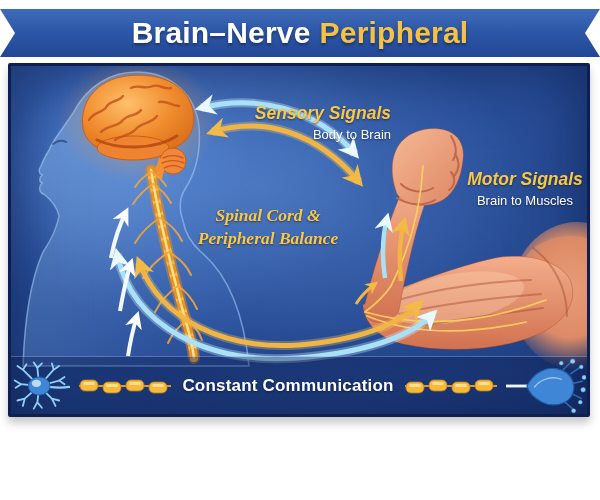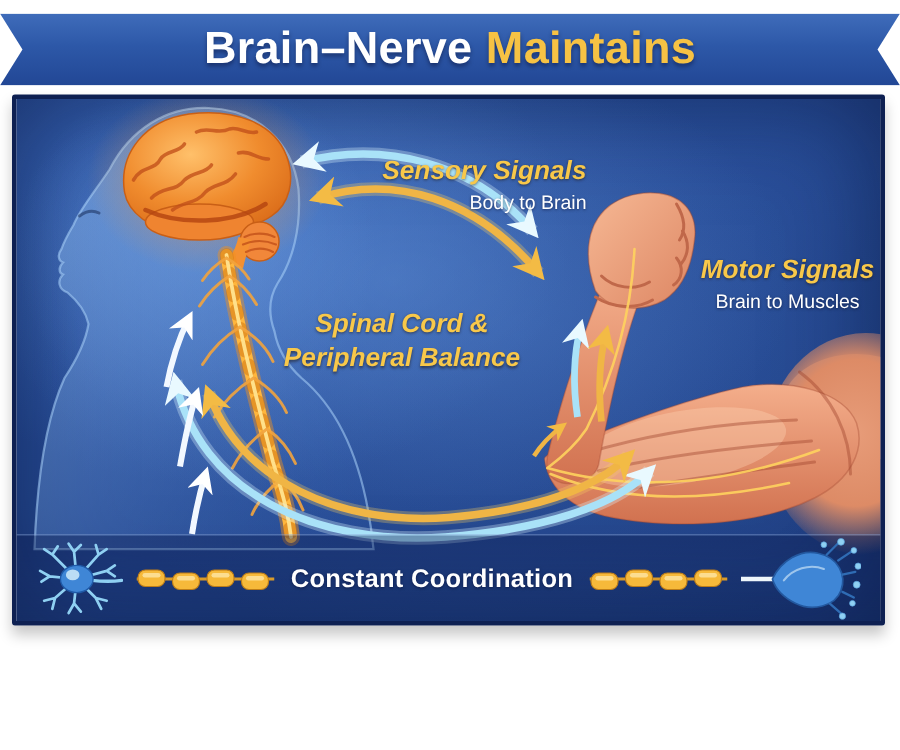--- a/index.html
+++ b/index.html
@@ -30,40 +30,40 @@
   }
   .scene{position:absolute;left:0;top:0;z-index:1;}
   
   .lbl{position:absolute;z-index:2;}
   .lbl-title{font-size:17.5px;font-weight:bold;font-style:italic;color:#f8c84a;
     text-shadow:0 1px 2px rgba(30,15,0,.55);line-height:1.3;}
   .lbl-sub{font-size:13px;color:#ffffff;margin-top:2px;
     text-shadow:0 1px 2px rgba(0,0,30,.5);}
   .lbl-sensory{left:200px;top:36px;width:180px;text-align:right;}
   .lbl-motor{left:438px;top:102px;width:152px;text-align:center;}
-  .lbl-spinal{left:148px;top:138px;width:218px;text-align:center;}
+  .lbl-spinal{left:148px;top:138px;width:218px;text-align:center;font-family:Liberation Serif, serif;}
   
   .footer-band{
     position:absolute;left:0;right:0;bottom:0;height:57px;z-index:3;
     background:linear-gradient(180deg,rgba(12,28,80,.40) 0%,rgba(12,28,80,.12) 100%);
     border-top:1px solid rgba(170,200,245,.32);
     display:flex;align-items:center;justify-content:center;gap:9px;
   }
   .footer-text{text-align:center;color:#fff;padding:0 2px;}
   .footer-title{font-size:17px;font-weight:bold;letter-spacing:.2px;
     text-shadow:0 1px 2px rgba(0,0,30,.5);}
   .footer-sub{font-size:13.5px;margin-top:3px;text-shadow:0 1px 2px rgba(0,0,30,.5);}
   .f-icon{flex:0 0 auto;display:block;}
 </style>
 </head>
 <body>
 
 <div class="ribbon">
   <span class="ribbon-text">
-    <span>Brain–Nerve</span><span class="ribbon-accent">Maintains</span>
+    <span>Brain–Nerve</span><span class="ribbon-accent">Peripheral</span>
   </span>
 </div>
 
 <div class="panel">
 
   <svg class="scene" width="576" height="348" viewBox="0 0 576 348">
     <defs>
       <radialGradient id="softGlow" cx="50%" cy="50%" r="50%">
         <stop offset="0%" stop-color="rgba(120,170,235,.30)"></stop>
           <stop offset="100%" stop-color="rgba(120,170,235,0)"></stop>
@@ -263,21 +263,21 @@
       </g>
       <g fill="rgba(255,240,190,.65)">
         <rect x="4" y="7" width="12" height="3" rx="1.5"></rect>
           <rect x="27" y="9" width="12" height="3" rx="1.5"></rect>
         <rect x="50" y="7" width="12" height="3" rx="1.5"></rect>
           <rect x="73" y="9" width="12" height="3" rx="1.5"></rect>
       </g>
     </svg>
 
     <div class="footer-text">
-      <div class="footer-title">Constant Coordination</div>
+      <div class="footer-title">Constant Communication</div>
     </div>
 
     <svg class="f-icon" width="92" height="22" viewBox="0 0 92 22">
       <line x1="0" y1="11" x2="92" y2="11" stroke="#d99b2a" stroke-width="2"></line>
       <g stroke="#bd7d18" stroke-width=".8">
         <rect x="1" y="7" width="18" height="11" rx="5" fill="#f6b93a"></rect>
         <rect x="24" y="5" width="18" height="11" rx="5" fill="#f6b93a"></rect>
         <rect x="47" y="7" width="18" height="11" rx="5" fill="#f6b93a"></rect>
         <rect x="70" y="5" width="18" height="11" rx="5" fill="#f6b93a"></rect>
       </g>

